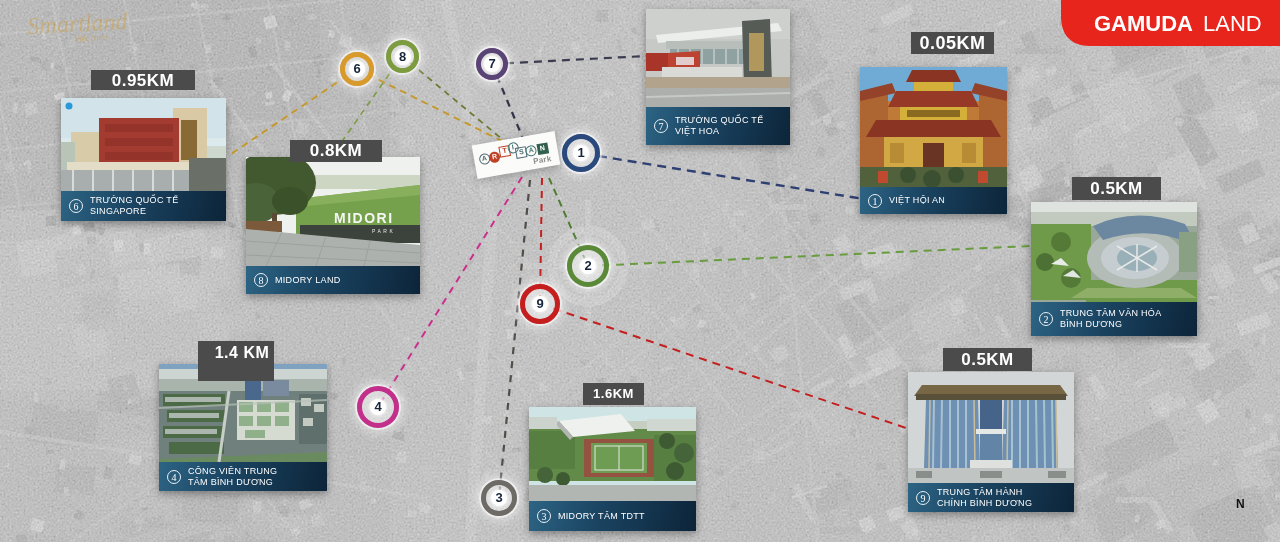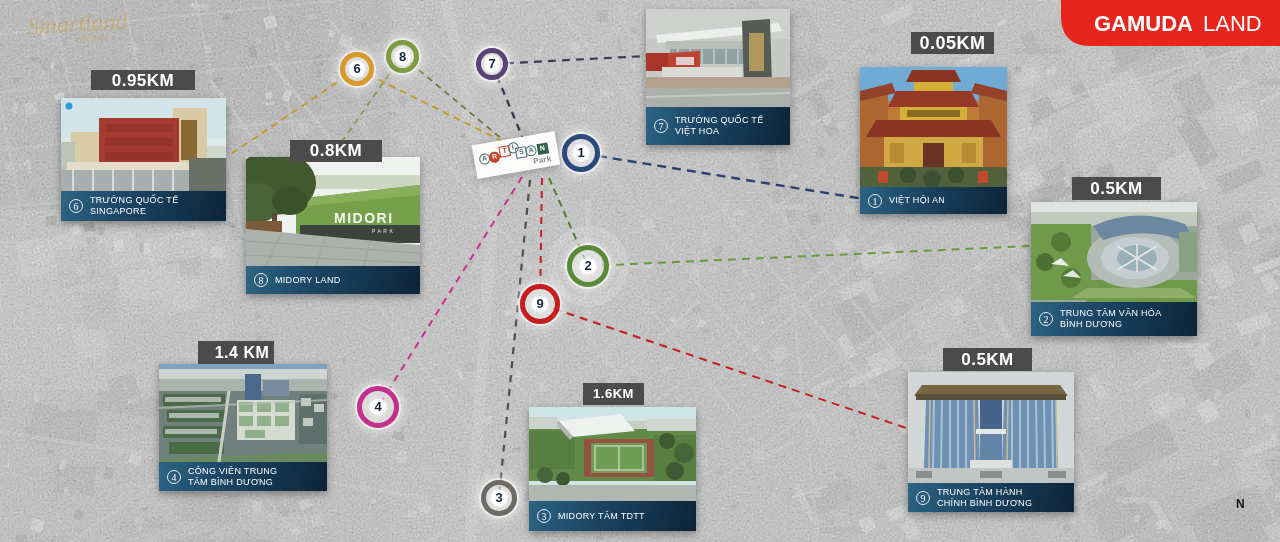--- a/index.html
+++ b/index.html
@@ -1374,21 +1374,21 @@
         </g>
 </svg>
 <div class="cap" style="height:29px;">
         <span class="num">9</span>
         <span class="txt">TRUNG TÂM HÀNH<br>CHÍNH BÌNH DƯƠNG</span>
       </div>
 </div>
 
 <div class="km" style="left:91px;top:70px;width:104px;height:20px;font-size:17px;line-height:22px;">0.95KM</div>
 <div class="km" style="left:290px;top:133px;width:92px;height:22px;font-size:17px;line-height:22px;margin-top:7px;">0.8KM</div>
-<div class="km" style="left:198px;top:341px;width:76px;height:23px;font-size:16px;line-height:23px;padding-left:12px;">1.4 KM</div>
+<div class="km" style="left:198px;top:341px;width:76px;height:40px;font-size:16px;line-height:23px;padding-left:12px;">1.4 KM</div>
 <div class="km" style="left:583px;top:383px;width:61px;height:22px;font-size:13px;line-height:22px;">1.6KM</div>
 <div class="km" style="left:911px;top:32px;width:83px;height:22px;font-size:18px;line-height:22px;">0.05KM</div>
 <div class="km" style="left:1072px;top:177px;width:89px;height:23px;font-size:17px;line-height:23px;">0.5KM</div>
 <div class="km" style="left:943px;top:348px;width:89px;height:23px;font-size:17px;line-height:23px;">0.5KM</div>
 
 <div class="mk" style="left:562px;top:134px;width:38px;height:38px;border:5px solid #2a4a7e;">
       <i>1</i>
     </div>
 <div class="mk" style="left:567px;top:245px;width:42px;height:42px;border:5px solid #5a8a38;">
       <i>2</i>

